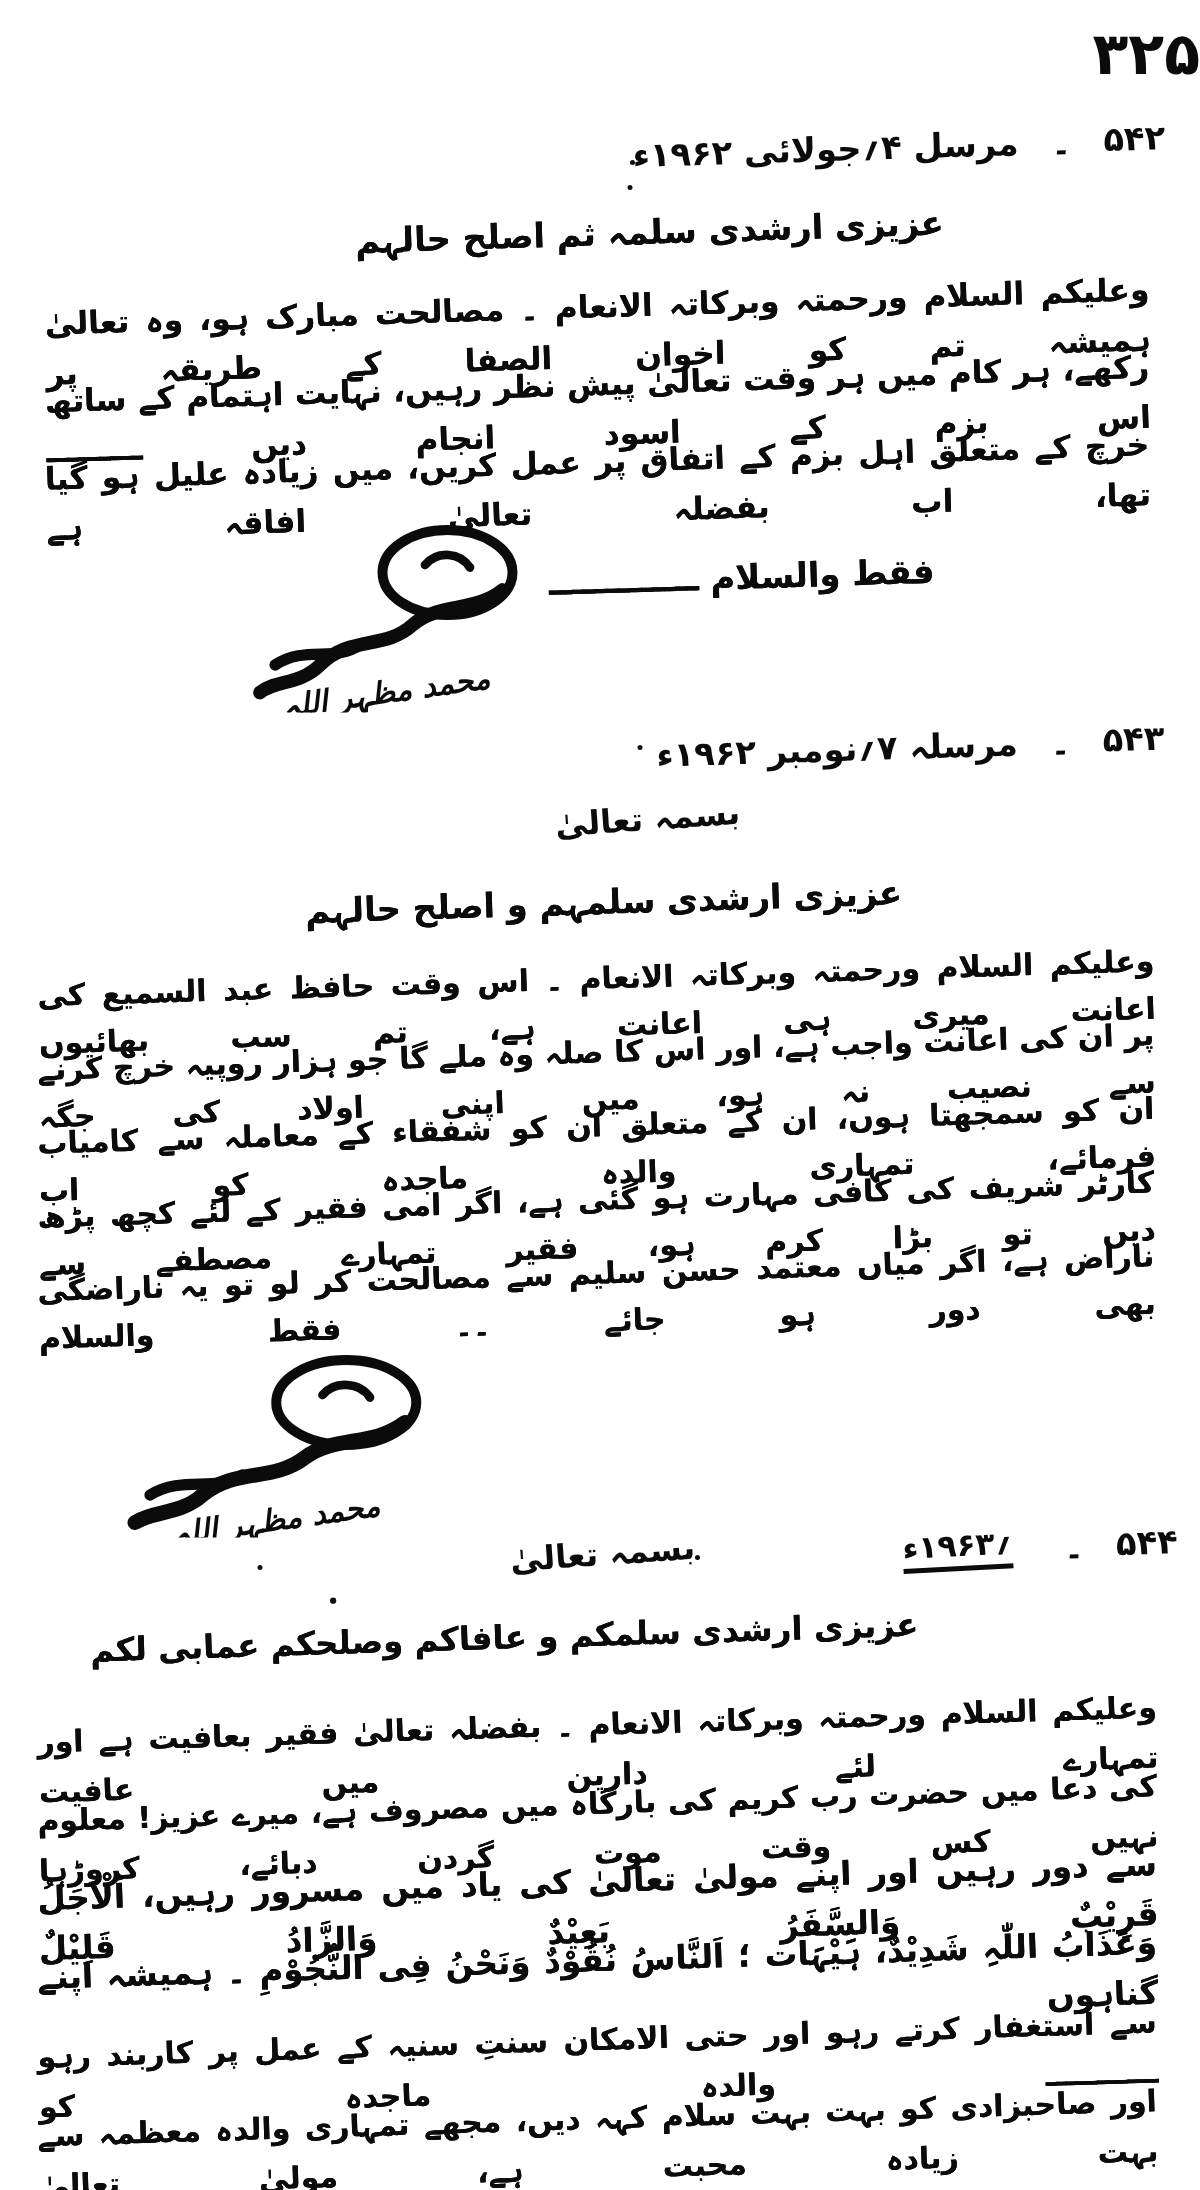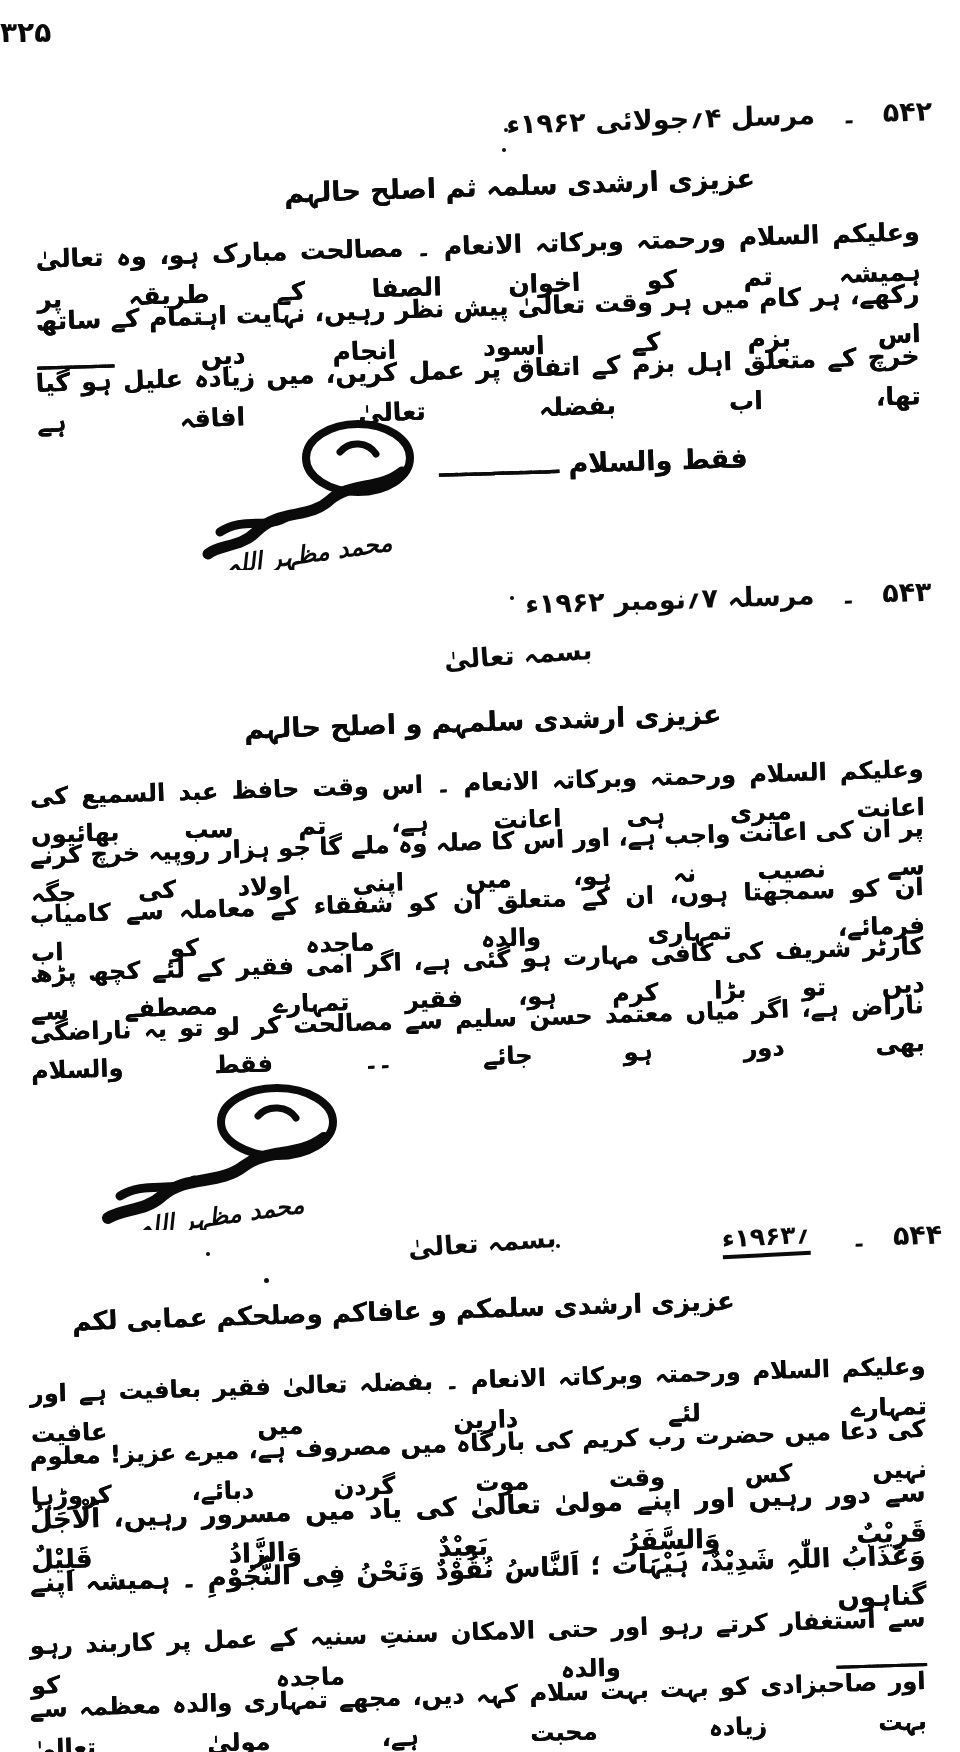--- a/index.html
+++ b/index.html
@@ -13,22 +13,22 @@
     font-weight:700;
     overflow:hidden;
   }
   .abs{position:absolute;}
   .rtl{direction:rtl;unicode-bidi:plaintext;}
   .tilt{transform:rotate(-1.8deg);transform-origin:center;}
   .tilt-more{transform:rotate(-4deg);transform-origin:center;}
 
   .page-number{
     top:16px;left:0;width:100%;
-    text-align:left;
-    font-size:28px;letter-spacing:2px;
+    text-align:right;
+    font-size:47px;letter-spacing:2px;
   }
 
   .letter-header{
     display:flex;direction:rtl;align-items:flex-start;gap:26px;
     font-size:27px;white-space:nowrap;
   }
   .letter-header .num{letter-spacing:3px;}
   .salutation{font-size:27px;white-space:nowrap;text-shadow:0 0 .5px #000;}
   .bismillah{font-size:26px;white-space:nowrap;}
 

